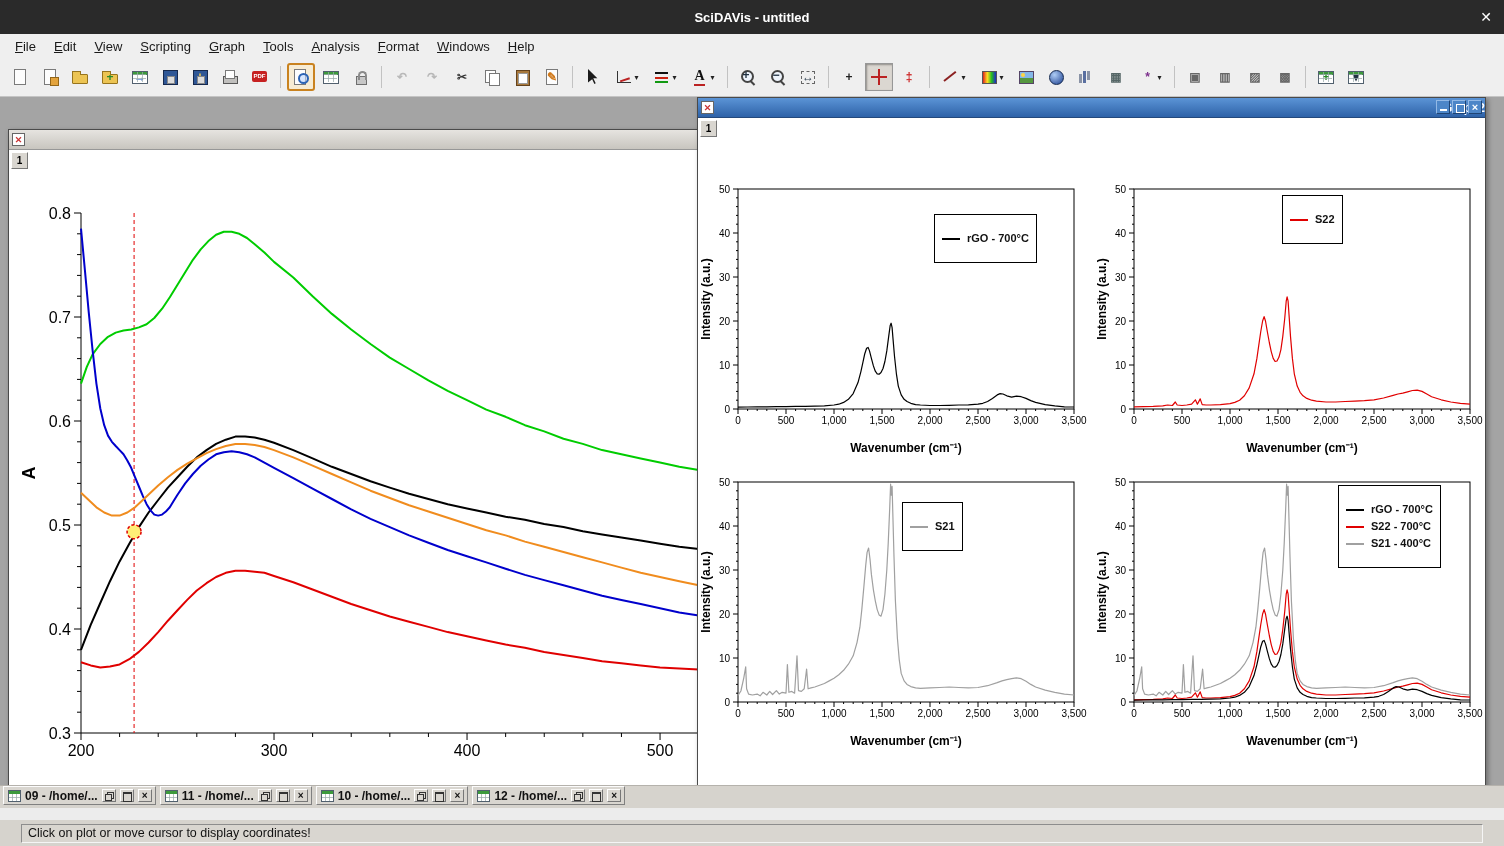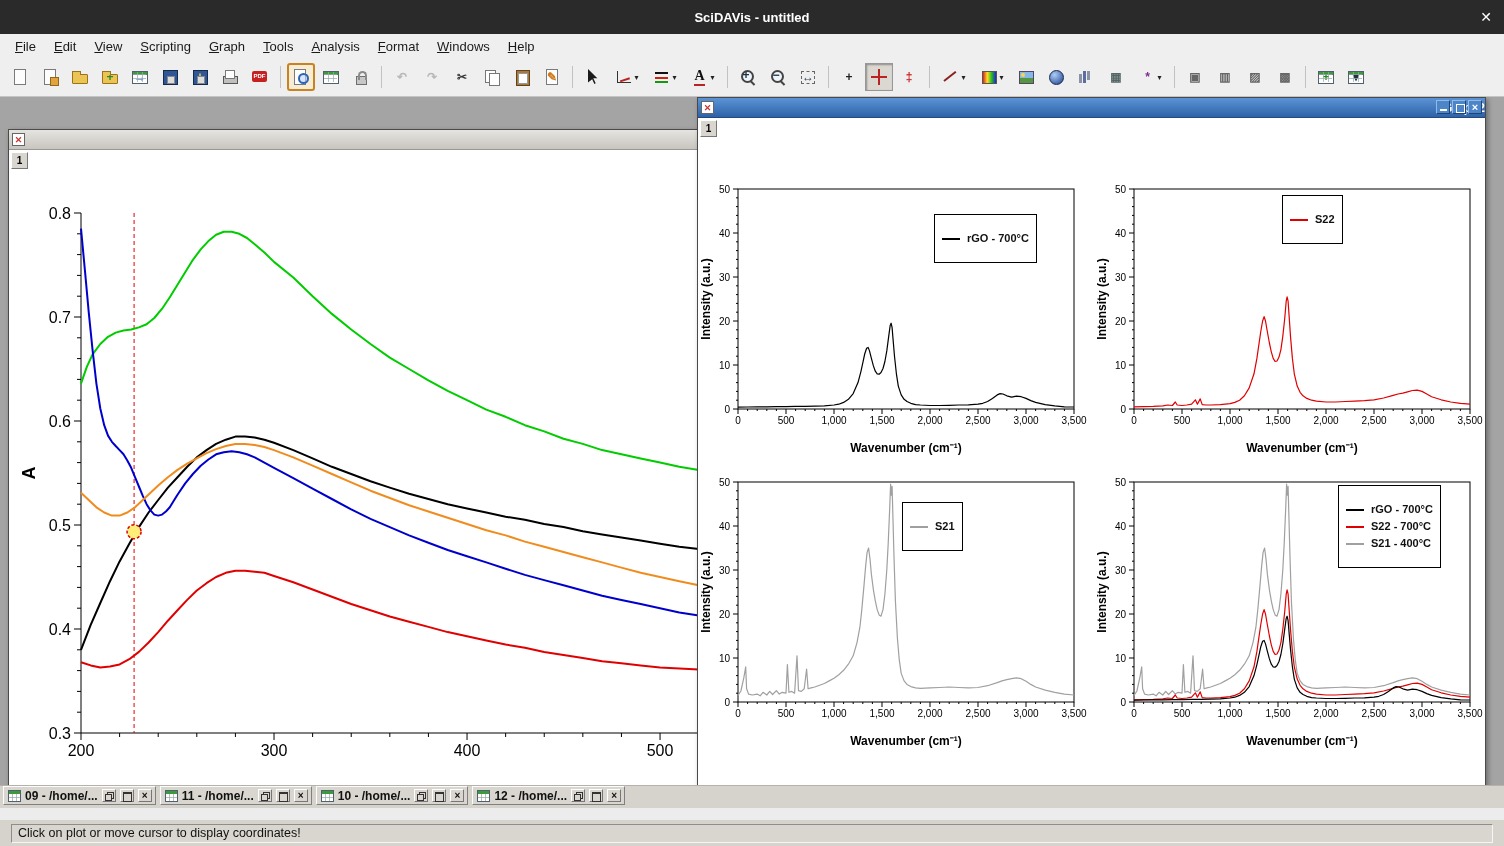--- a/index.html
+++ b/index.html
@@ -110,21 +110,21 @@
 
   
   .tabbar{position:absolute;left:0;top:785px;width:100%;height:23px;background:#d6d3cd;display:flex;align-items:flex-start;gap:4px;padding-left:3px;border-top:1px solid #b5b2ac}
   .tab{height:19px;display:flex;align-items:center;gap:4px;padding:0 3px 0 4px;background:#d9d6d0;border:1px solid;border-color:#fcfcfc #808080 #808080 #fcfcfc;font-size:12px;font-weight:bold;color:#111}
   .ic-tab{position:relative;width:13px;height:12px;flex:none;border:1px solid #51606e;background:linear-gradient(#3c9a3c 0 3px,transparent 3px),repeating-linear-gradient(0deg,transparent 0 3px,#9aab 3px 4px),repeating-linear-gradient(90deg,transparent 0 3px,#9aab 3px 4px),#fff}
   .wb{position:relative;width:14px;height:13px;background:#d9d6d0;border:1px solid;border-color:#fff #777 #777 #fff;display:inline-block;flex:none}
   .wb-restore::before{content:"";position:absolute;left:4px;top:2px;width:5px;height:5px;border:1px solid #333;background:#d9d6d0}
   .wb-restore::after{content:"";position:absolute;left:2px;top:4px;width:5px;height:5px;border:1px solid #333;background:#d9d6d0}
   .wb-max::before{content:"";position:absolute;left:2px;top:2px;width:7px;height:7px;border:1px solid #333;border-top-width:2px}
   .wb-close::before{content:"×";position:absolute;left:0;top:0;width:100%;text-align:center;font-weight:bold;font-size:10px;line-height:11px;color:#111}
-  .statusbar{position:absolute;left:0;top:820px;width:100%;height:26px;background:#d6d3cd;display:flex;align-items:center;padding:0 11px}
+  .statusbar{position:absolute;left:0;top:820px;width:100%;height:26px;background:#d6d3cd;display:flex;align-items:center;padding:0 21px}
   .status-field{flex:1;height:19px;line-height:17px;padding-left:6px;font-size:12.5px;color:#111;background:#d9d6d0;border:1px solid;border-color:#8d8d8d #f5f5f5 #f5f5f5 #8d8d8d}
 </style>
 </head>
 <body>
 
 <div class="app">
 
   <div class="titlebar">
     <span class="app-title">SciDAVis - untitled</span>
     <span class="app-close">✕</span>

